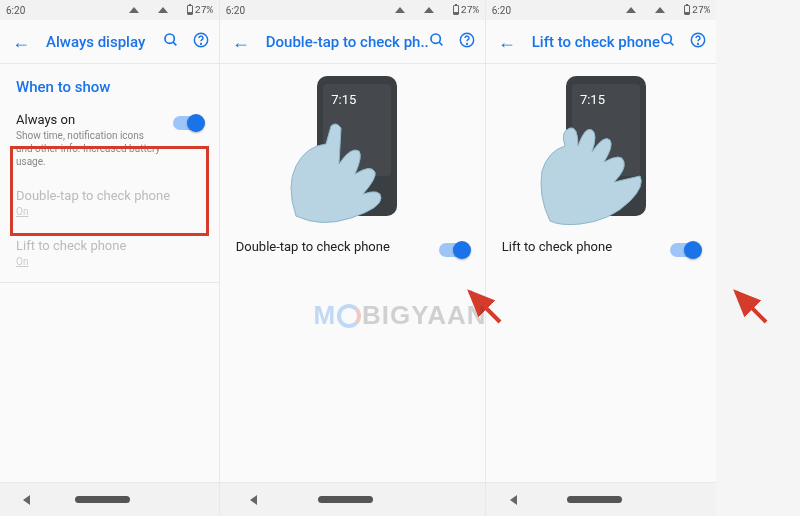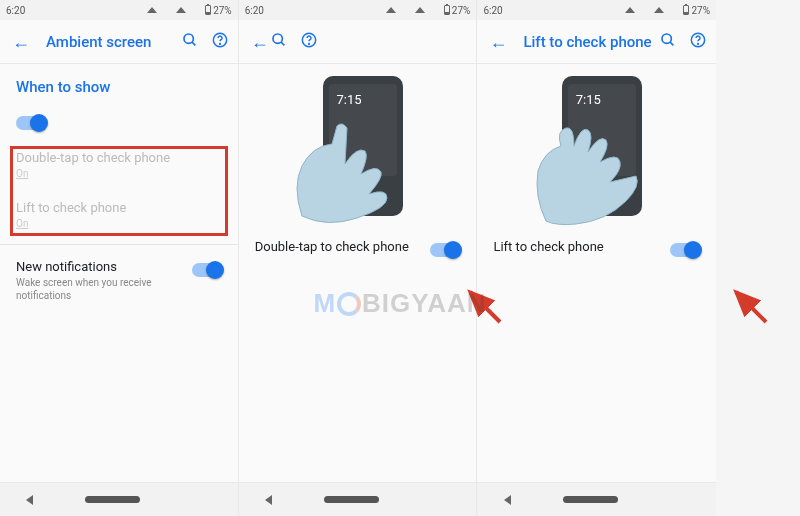--- a/index.html
+++ b/index.html
@@ -29,21 +29,21 @@
   .statusbar {
     height: 20px;
     background: #f2f2f2;
     display: flex;
     align-items: center;
     justify-content: space-between;
     padding: 0 6px;
     font-size: 10px;
     color: #555;
   }
-  .statusbar .right { display: flex; align-items: center; gap: 19px; }
+  .statusbar .right { display: flex; align-items: center; gap: 19px; font-family: Liberation Mono, monospace; }
   .tri { width:0;height:0;border-left:5px solid transparent;border-right:5px solid transparent;border-bottom:6px solid #666; display:inline-block;}
   .batt { display:inline-flex; align-items:center; gap:2px;}
   .batt-icon { width:6px;height:10px;border:1px solid #666;border-radius:1px;position:relative;display:inline-block;}
   .batt-icon::after{content:"";position:absolute;top:-2px;left:1px;width:2px;height:1px;background:#666;}
   .batt-icon::before{content:"";position:absolute;bottom:0;left:0;width:100%;height:30%;background:#666;}
   .appbar {
     height: 44px;
     display: flex;
     align-items: center;
     padding: 0 10px;
@@ -110,21 +110,21 @@
     width:55px;height:7px;border-radius:4px;background:#555;
   }
   .nav-sp { width:20px; }
   .arrow {
     position:absolute;
     width:46px;height:46px;
     pointer-events:none;
   }
   .watermark {
     position:absolute;
-    top:288px; left:0; width:800px;
+    top:300px; left:0; width:800px;
     text-align:center;
     font-size:26px;
     font-weight:700;
     letter-spacing:1px;
     pointer-events:none;
     font-family: Arial, sans-serif;
   }
   .watermark .m { color:rgba(18,115,232,0.25); }
   .watermark .g { color:rgba(60,60,60,0.22); }
   .watermark .ring {
@@ -143,67 +143,64 @@
         <span class="tri"></span>
         <span class="tri"></span>
         <span class="batt">
           <span class="batt-icon"></span>
           <span>27%</span>
         </span>
       </span>
     </div>
     <div class="appbar">
       <span class="back">←</span>
-      <span class="title">Ambient screen</span>
+      <span class="title">Always display</span>
       <span class="actions">
         <span class="icn">
           <svg width="16" height="16" viewBox="0 0 24 24" fill="none" stroke="#1a73e8" stroke-width="2.5">
               <circle cx="10" cy="10" r="7"></circle>
               <line x1="20" y1="20" x2="15" y2="15"></line>
             </svg>
         </span>
         <span class="icn">
           <svg width="16" height="16" viewBox="0 0 24 24" fill="none" stroke="#1a73e8" stroke-width="2.2">
               <circle cx="12" cy="12" r="10"></circle>
               <path d="M9 9a3 3 0 1 1 4.5 2.6c-.9.6-1.5 1.2-1.5 2.4"></path>
               <circle cx="12" cy="18" r="0.6" fill="#1a73e8"></circle>
             </svg>
         </span>
       </span>
     </div>
     <div class="content" style="position:relative;">
       <div class="section-header">When to show</div>
 
       <div class="row">
+        <div class="txt">
+          <div class="ttl">Always on</div>
+          <div class="sub">Show time, notification icons and other info. Increased battery usage.</div>
+        </div>
         <div class="switch"></div>
       </div>
 
       <div class="row disabled">
         <div class="txt">
           <div class="ttl">Double-tap to check phone</div>
           <div class="sub">On</div>
         </div>
       </div>
 
       <div class="row disabled">
         <div class="txt">
           <div class="ttl">Lift to check phone</div>
           <div class="sub">On</div>
         </div>
       </div>
 
       <div class="divider"></div>
 
-      <div class="row">
-        <div class="txt">
-          <div class="ttl">New notifications</div>
-          <div class="sub">Wake screen when you receive notifications</div>
-        </div>
-        <div class="switch"></div>
-      </div>
 
       <div class="highlight-box" style="top:82px;height:90px;"></div>
     </div>
     <div class="navbar">
       <span class="nav-back"></span>
       <span class="nav-home"></span>
       <span class="nav-sp"></span>
     </div>
   </div>
 
@@ -214,20 +211,21 @@
         <span class="tri"></span>
         <span class="tri"></span>
         <span class="batt">
           <span class="batt-icon"></span>
           <span>27%</span>
         </span>
       </span>
     </div>
     <div class="appbar">
       <span class="back">←</span>
+      <span class="title">Double-tap to check ph..</span>
       <span class="actions">
         <span class="icn">
           <svg width="16" height="16" viewBox="0 0 24 24" fill="none" stroke="#1a73e8" stroke-width="2.5">
               <circle cx="10" cy="10" r="7"></circle>
               <line x1="20" y1="20" x2="15" y2="15"></line>
             </svg>
         </span>
         <span class="icn">
           <svg width="16" height="16" viewBox="0 0 24 24" fill="none" stroke="#1a73e8" stroke-width="2.2">
               <circle cx="12" cy="12" r="10"></circle>

